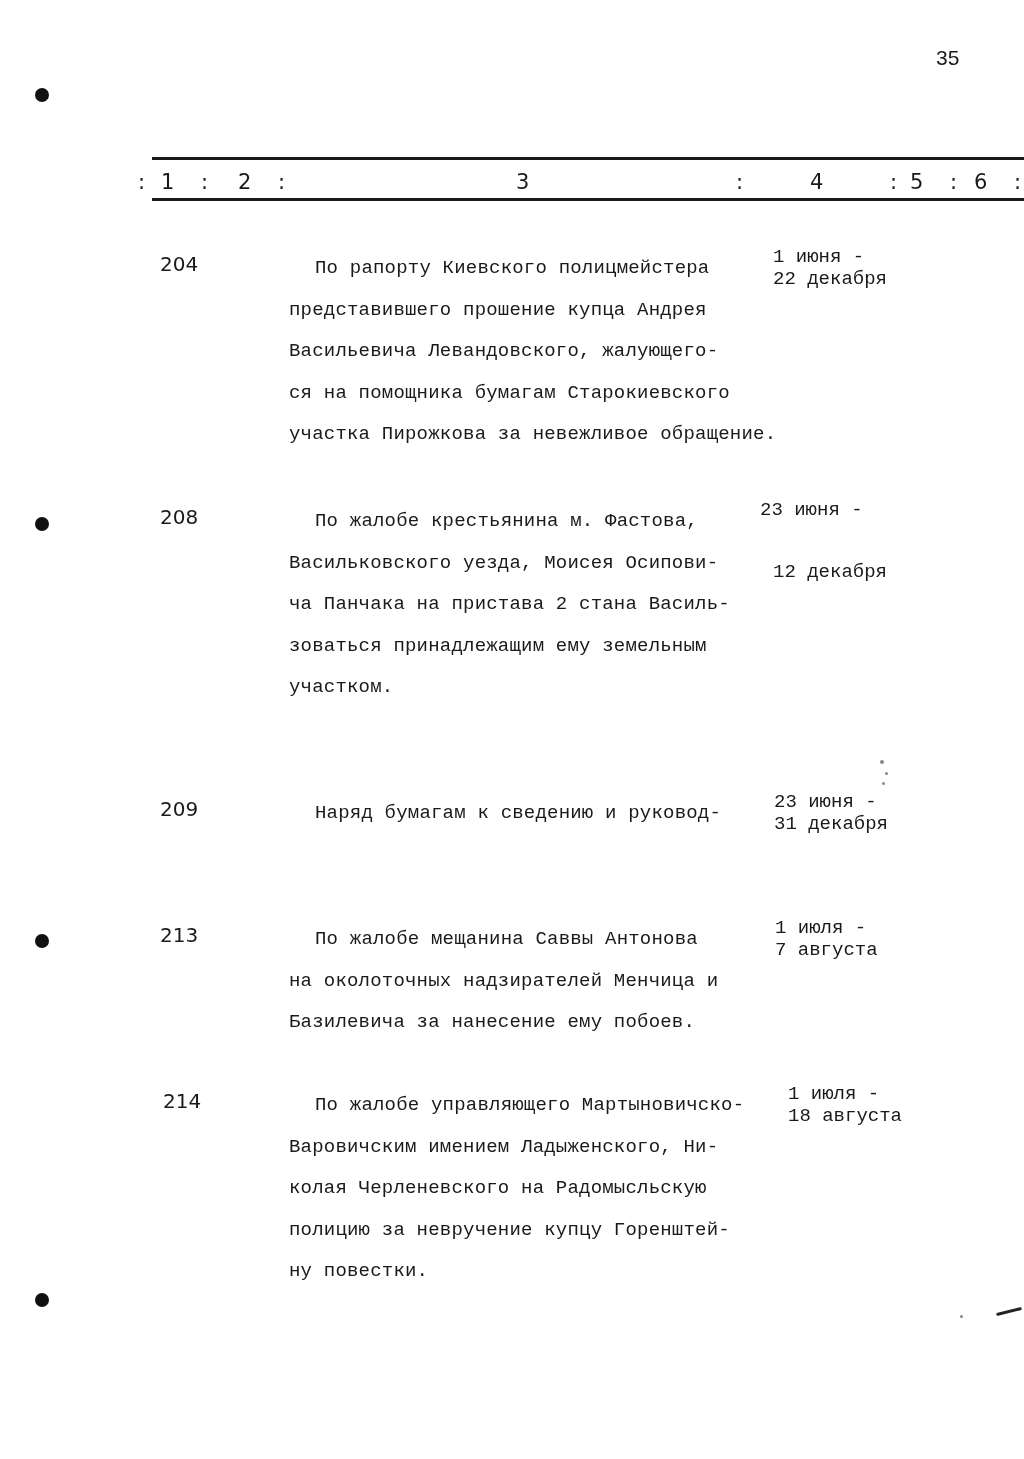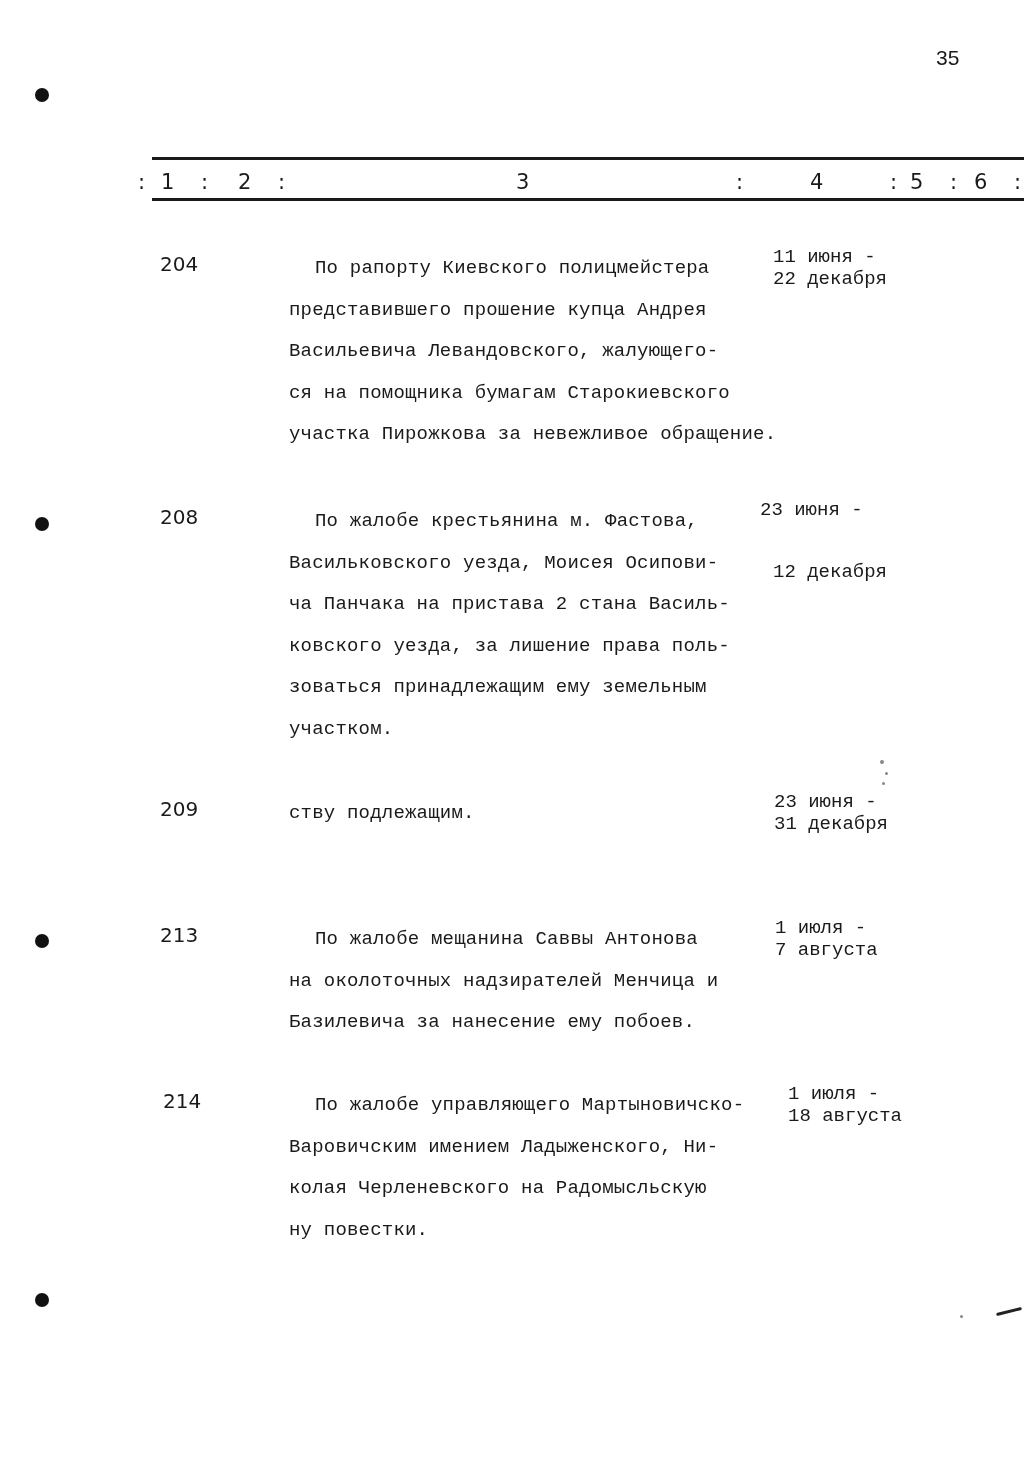--- a/index.html
+++ b/index.html
@@ -78,45 +78,44 @@
 <div class="entry" style="top:252px;">
   <div class="num">204</div>
   <div class="desc">
     <span class="line first">По рапорту Киевского полицмейстера</span>
     <span class="line">представившего прошение купца Андрея</span>
     <span class="line">Васильевича Левандовского, жалующего-</span>
     <span class="line">ся на помощника бумагам Старокиевского</span>
     <span class="line">участка Пирожкова за невежливое обращение.</span>
   </div>
   <div class="dates" style="left:773px;">
-    <span class="d">11 июня -</span>
+    <span class="d">1 июня -</span>
     <span class="d d2">22 декабря</span>
   </div>
 </div>
 
 <div class="entry" style="top:505px;">
   <div class="num">208</div>
   <div class="desc">
     <span class="line first">По жалобе крестьянина м. Фастова,</span>
     <span class="line">Васильковского уезда, Моисея Осипови-</span>
     <span class="line">ча Панчака на пристава 2 стана Василь-</span>
-    <span class="line">ковского уезда, за лишение права поль-</span>
     <span class="line">зоваться принадлежащим ему земельным</span>
     <span class="line">участком.</span>
   </div>
   <div class="dates" style="left:760px;">
     <span class="d">23 июня -</span>
     <span class="d d2" style="padding-left:13px;margin-top:40px;">12 декабря</span>
   </div>
 </div>
 
 <div class="entry" style="top:797px;">
   <div class="num">209</div>
   <div class="desc">
-    <span class="line">ству подлежащим.</span>
+    <span class="line first">Наряд бумагам к сведению и руковод-</span>
   </div>
   <div class="dates" style="left:774px;">
     <span class="d">23 июня -</span>
     <span class="d d2">31 декабря</span>
   </div>
 </div>
 
 <div class="entry" style="top:923px;">
   <div class="num">213</div>
   <div class="desc">
@@ -129,20 +128,21 @@
     <span class="d d2">7 августа</span>
   </div>
 </div>
 
 <div class="entry" style="top:1089px;">
   <div class="num" style="left:163px;">214</div>
   <div class="desc">
     <span class="line first">По жалобе управляющего Мартыновичско-</span>
     <span class="line">Варовичским имением Ладыженского, Ни-</span>
     <span class="line">колая Черленевского на Радомысльскую</span>
+    <span class="line">полицию за невручение купцу Горенштей-</span>
     <span class="line">ну повестки.</span>
   </div>
   <div class="dates" style="left:788px;">
     <span class="d">1 июля -</span>
     <span class="d d2">18 августа</span>
   </div>
 </div>
 
 <div class="speck" style="left:880px;top:760px;width:4px;height:4px;"></div>
 <div class="speck" style="left:885px;top:772px;width:3px;height:3px;"></div>

